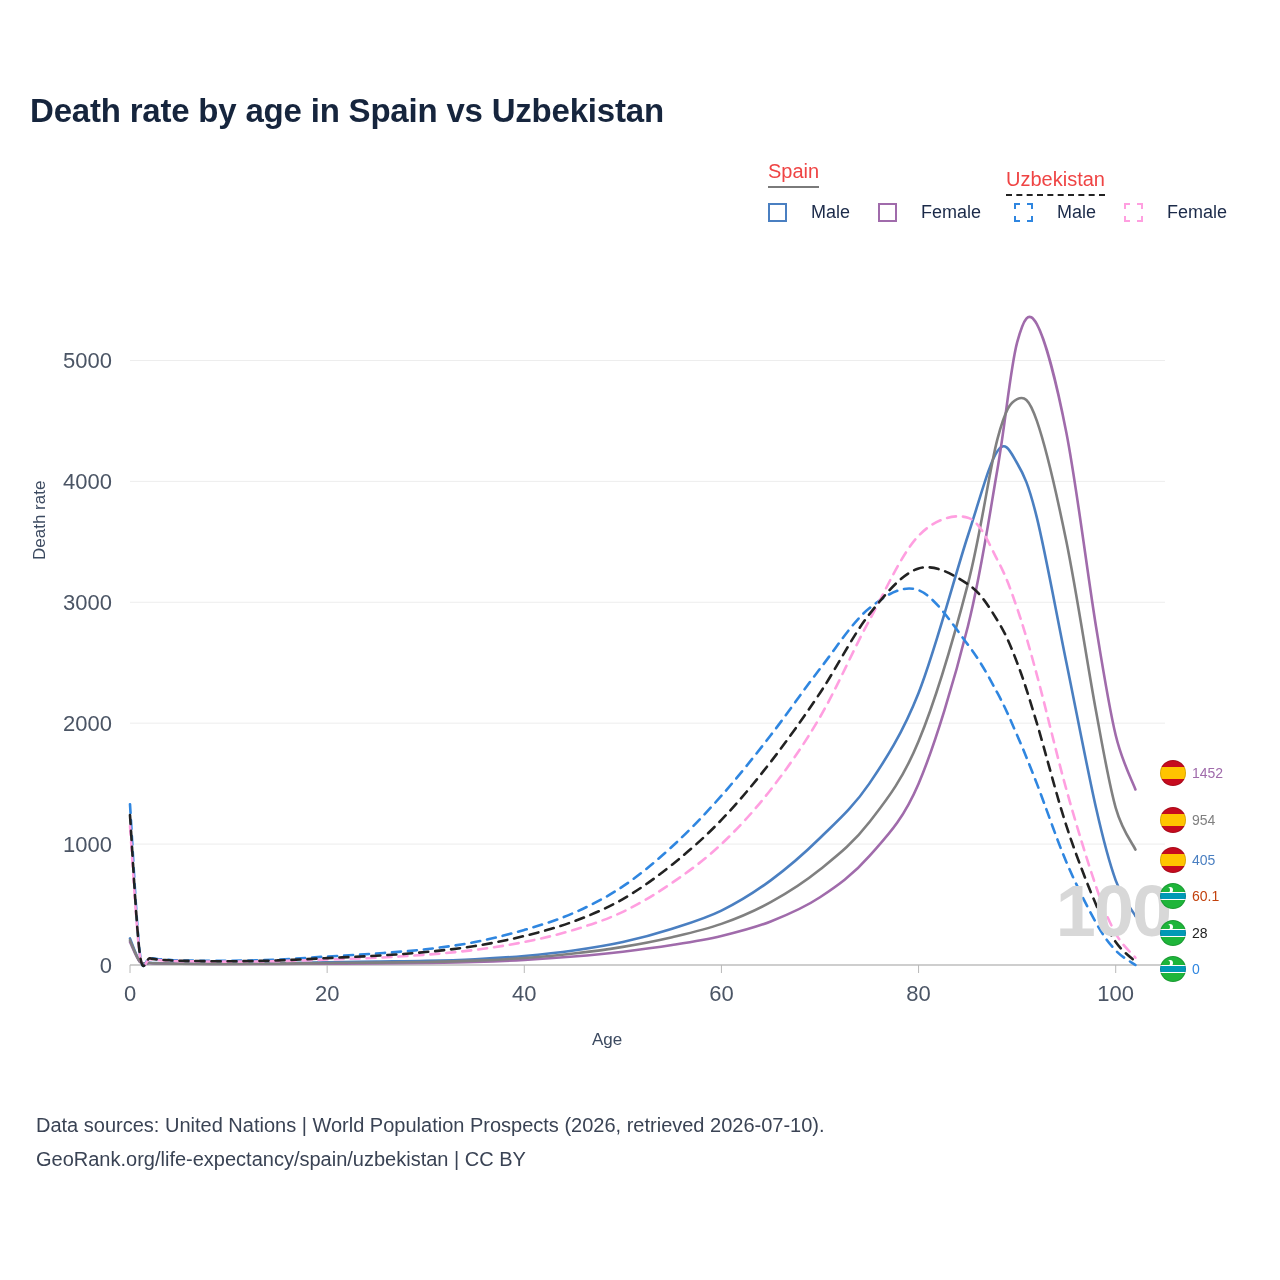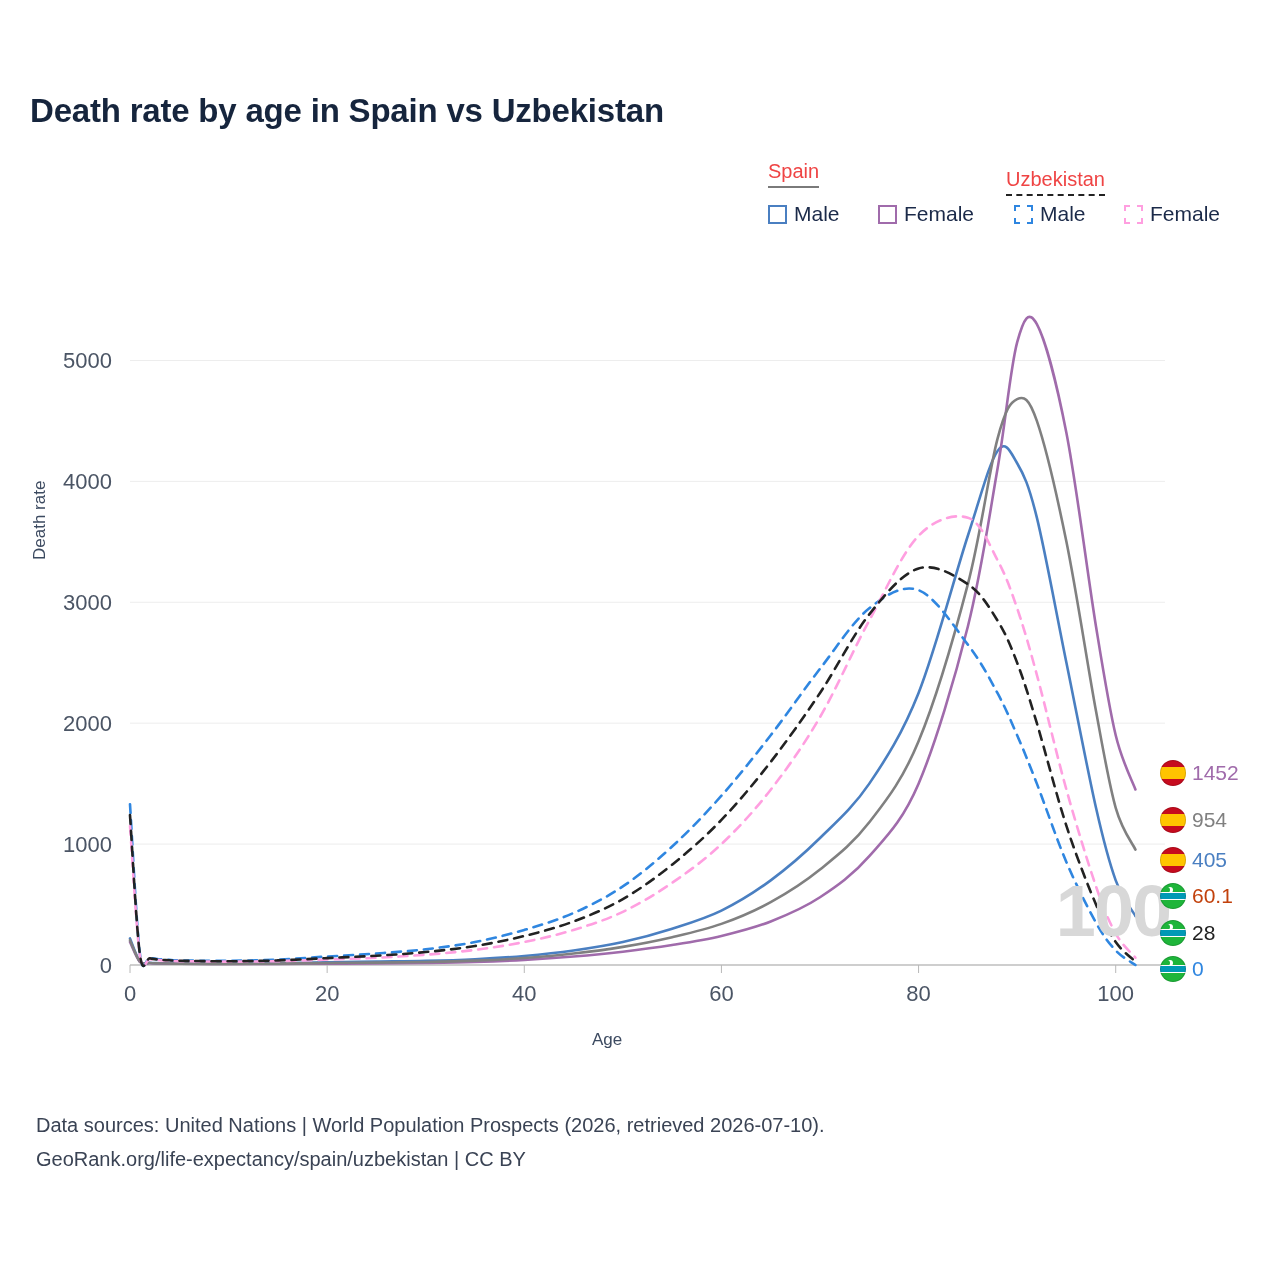--- a/index.html
+++ b/index.html
@@ -46,22 +46,22 @@
   .legend-group-title.solid-rule {
     border-bottom: 2px solid #7a7a7a;
   }
   .legend-group-title.dashed-rule {
     border-bottom: 2px dashed #222222;
   }
   .legend-item {
     position: absolute;
     display: flex;
     align-items: center;
-    gap: 7px;
-    font-size: 21px;
+    gap: 24px;
+    font-size: 18px;
     color: #1b2a49;
   }
   .swatch {
     width: 19px;
     height: 19px;
     background: #ffffff;
     box-sizing: border-box;
   }
   .swatch.solid-blue   { border: 2px solid #4a7fc1; }
   .swatch.solid-purple { border: 2px solid #a06bab; }
@@ -105,21 +105,21 @@
     position: absolute;
     left: 1160px;
     top: 760px;
     width: 120px;
   }
   .endlabel {
     position: absolute;
     display: flex;
     align-items: center;
     gap: 6px;
-    font-size: 21px;
+    font-size: 14px;
     white-space: nowrap;
   }
   .flag {
     width: 26px;
     height: 26px;
     border-radius: 50%;
     flex: none;
     position: relative;
     overflow: hidden;
     border: 1px solid rgba(0,0,0,.15);

